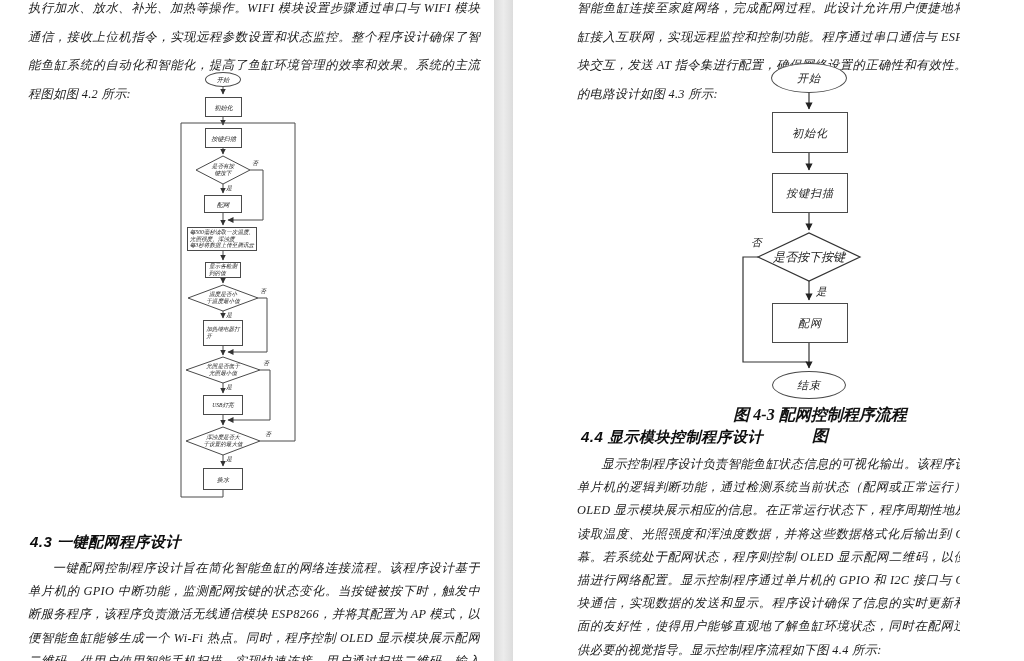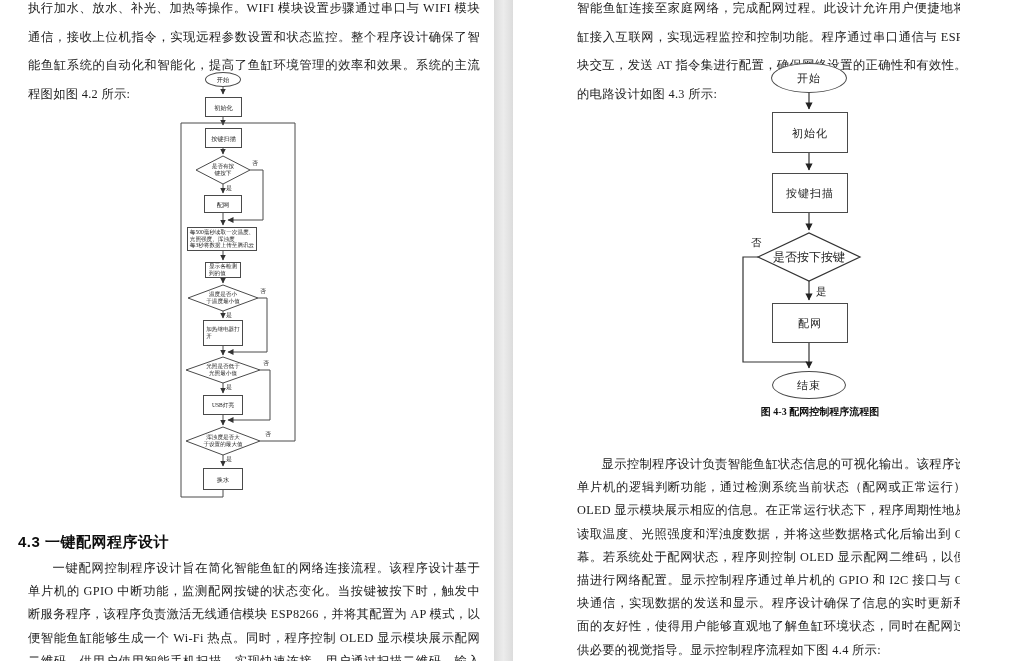--- a/index.html
+++ b/index.html
@@ -1,23 +1,23 @@
 <!DOCTYPE html>
 <html><head>
 <meta charset="utf-8">
 <style>
   html,body{margin:0;padding:0;background:#fff;}
   .screen{position:relative;width:960px;height:661px;background:#000000;overflow:hidden;
-          font-family:"Liberation Serif","DejaVu Serif",serif;color:#1c1c1c;}
+          font-family:"Liberation Serif","DejaVu Serif",serif;color:#1c1c1c;font-style:italic;}
   .page{position:absolute;top:0;height:661px;background:#fff;}
   .page-divider{position:absolute;top:0;height:661px;background:linear-gradient(to right,#dcdcdc,#ececec,#dcdcdc);}
   .doc-text{position:absolute;text-align:justify;line-height:28.5px;font-size:12.3px;
             letter-spacing:0.3px;color:#1c1c1c;}
   .indent{text-indent:2em;}
-  .caption{position:absolute;font-weight:bold;text-align:center;font-size:10px;color:#111;}
+  .caption{position:absolute;font-weight:bold;text-align:center;font-size:16px;color:#111;}
   .heading{position:absolute;font-family:"Liberation Sans","DejaVu Sans",sans-serif;
            font-weight:bold;font-size:15px;color:#0d0d0d;letter-spacing:0.5px;}
   .flow{position:absolute;}
   .flow svg{position:absolute;left:0;top:0;display:block;}
   .fnode{position:absolute;background:#fff;border:1px solid #4a4a4a;box-sizing:border-box;
          display:flex;align-items:center;justify-content:center;text-align:left;
          color:#222;white-space:pre-line;}
   .oval{border-radius:50%;}
   .dtext{position:absolute;display:flex;align-items:center;justify-content:center;
          text-align:center;white-space:pre-line;color:#222;}
@@ -99,21 +99,21 @@
       <span class="flabel fs-lbl" style="left:76px;top:122px;">是</span>
       <span class="flabel fs-lbl" style="left:110px;top:225px;">否</span>
       <span class="flabel fs-lbl" style="left:76px;top:249px;">是</span>
       <span class="flabel fs-lbl" style="left:113px;top:297px;">否</span>
       <span class="flabel fs-lbl" style="left:76px;top:321px;">是</span>
       <span class="flabel fs-lbl" style="left:115px;top:368px;">否</span>
       <span class="flabel fs-lbl" style="left:76px;top:393px;">是</span>
     </div>
 
 
-    <div class="heading" style="left:18px;top:533px;">4.3 一键配网程序设计</div>
+    <div class="heading" style="left:30px;top:533px;">4.3 一键配网程序设计</div>
 
     <div class="doc-text indent" style="left:28px;top:557px;width:452px;line-height:23.2px;height:104px;overflow:hidden;">一键配网控制程序设计旨在简化智能鱼缸的网络连接流程。该程序设计基于单片机的 GPIO 中断功能，监测配网按键的状态变化。当按键被按下时，触发中断服务程序，该程序负责激活无线通信模块 ESP8266，并将其配置为 AP 模式，以便智能鱼缸能够生成一个 Wi-Fi 热点。同时，程序控制 OLED 显示模块展示配网二维码，供用户使用智能手机扫描，实现快速连接。用户通过扫描二维码，输入 Wi-Fi 密码后，ESP8266 模块将</div>
   </div>
 
   <div class="page-divider" style="left:494px;width:19px;"></div>
 
   <div class="page" style="left:513px;width:511px;">
 
     <div class="doc-text" style="left:64px;top:-6px;width:428px;">智能鱼缸连接至家庭网络，完成配网过程。此设计允许用户便捷地将智能鱼缸接入互联网，实现远程监控和控制功能。程序通过串口通信与 ESP8266 模块交互，发送 AT 指令集进行配置，确保网络设置的正确性和有效性。该模块的电路设计如图 4.3 所示:</div>
 
@@ -141,17 +141,18 @@
       <div class="dtext fs-rd" style="left:34px;top:186px;width:80px;height:22px;">是否按下按键</div>
       <div class="fnode fs-r" style="left:37px;top:243px;width:76px;height:40px;">配网</div>
       <div class="fnode oval fs-r" style="left:37px;top:311px;width:74px;height:28px;">结束</div>
 
       <span class="flabel fs-rlbl" style="left:16px;top:177px;">否</span>
       <span class="flabel fs-rlbl" style="left:81px;top:226px;">是</span>
     </div>
 
     <div class="caption" style="left:218px;top:405px;width:178px;">图 4-3  配网控制程序流程图</div>
 
+    <div class="heading" style="left:68px;top:428px;">4.4 显示模块控制程序设计</div>
 
     <div class="doc-text indent" style="left:64px;top:453px;width:428px;line-height:23.2px;">显示控制程序设计负责智能鱼缸状态信息的可视化输出。该程序设计基于单片机的逻辑判断功能，通过检测系统当前状态（配网或正常运行），控制 OLED 显示模块展示相应的信息。在正常运行状态下，程序周期性地从传感器读取温度、光照强度和浑浊度数据，并将这些数据格式化后输出到 OLED 屏幕。若系统处于配网状态，程序则控制 OLED 显示配网二维码，以便用户扫描进行网络配置。显示控制程序通过单片机的 GPIO 和 I2C 接口与 OLED 模块通信，实现数据的发送和显示。程序设计确保了信息的实时更新和用户界面的友好性，使得用户能够直观地了解鱼缸环境状态，同时在配网过程中提供必要的视觉指导。显示控制程序流程如下图 4.4 所示:</div>
   </div>
 
 </div>
 
 </body></html>

